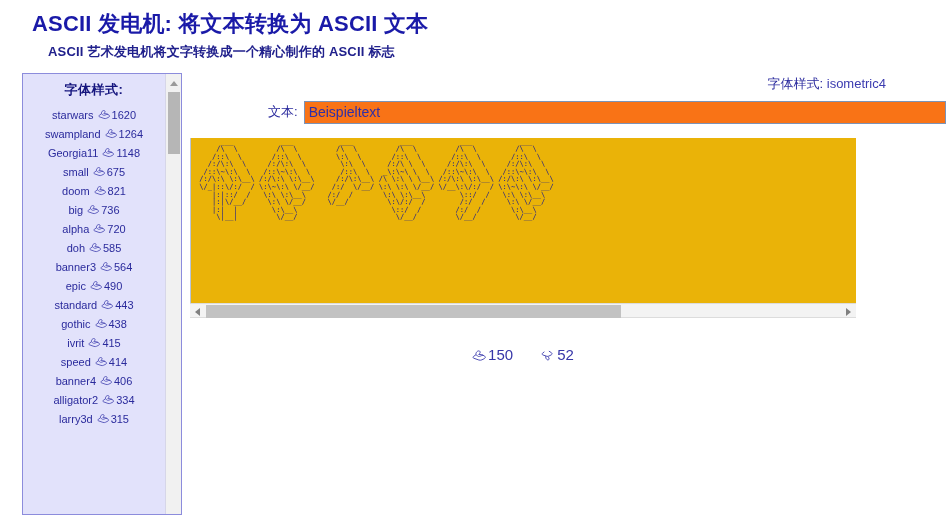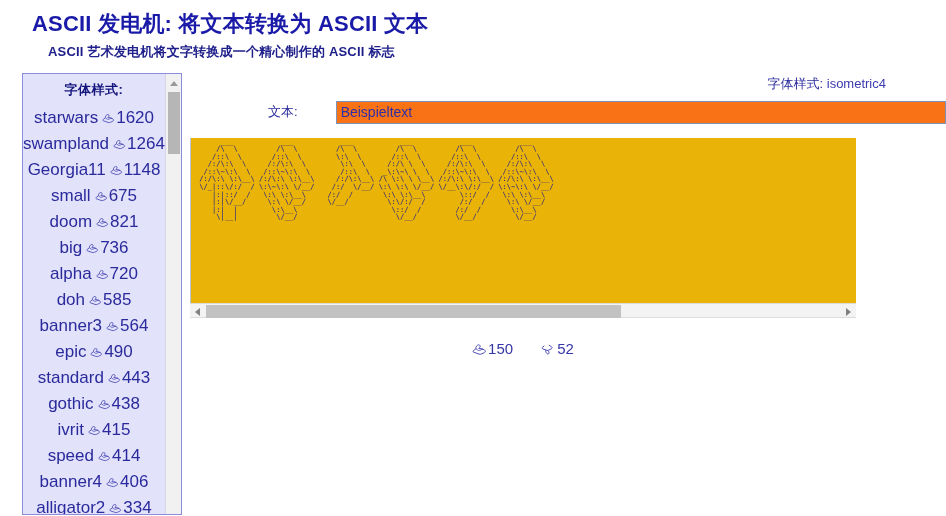--- a/index.html
+++ b/index.html
@@ -53,23 +53,23 @@
   .sb-title {
     text-align: center;
     font-size: 13px;
     font-weight: bold;
     color: #15157e;
     padding: 3px 0 6px 0;
     letter-spacing: 0.5px;
   }
   .sb-item {
     text-align: center;
-    font-size: 17px;
+    font-size: 11px;
     color: #2a2a9c;
-    padding: 3px 0;
+    padding: 3px 12px;
     white-space: nowrap;
     cursor: pointer;
   }
   .sb-item .nm { color: #2a2a9c; }
   .thumb-up, .thumb-dn {
     display: inline-block;
     vertical-align: -2px;
     margin: 0 1px 0 4px;
     width: 13px; height: 13px;
     position: relative;
@@ -119,21 +119,20 @@
     margin-right: 60px;
   }
   .font-style-line .fs-label { color: #2b2b9e; }
   .font-style-line .fs-val { color: #3b3bb0; }
 
   .text-row {
     display: flex;
     align-items: center;
     padding: 0 0 0 78px;
     margin-top: 2px;
-    gap: 32px;
   }
   .text-row .lbl {
     font-size: 13px;
     color: #2b2b9e;
     margin-right: 6px;
     white-space: nowrap;
   }
   .text-row input {
     flex: 1;
     height: 23px;
@@ -208,21 +207,21 @@
   
   .votes {
     width: 666px;
     text-align: center;
     padding: 14px 0 0 0;
     font-size: 15px;
     color: #3636a8;
   }
   .vote {
     display: inline-block;
-    margin: 8px 12px;
+    margin: 14px 12px;
     cursor: pointer;
     white-space: nowrap;
   }
   .vote .ic { display: inline-block; vertical-align: -3px; margin-right: 1px; }
   .vote .n { color: #3636a8; }
 </style>
 </head>
 <body>
 
 <div id="page">

